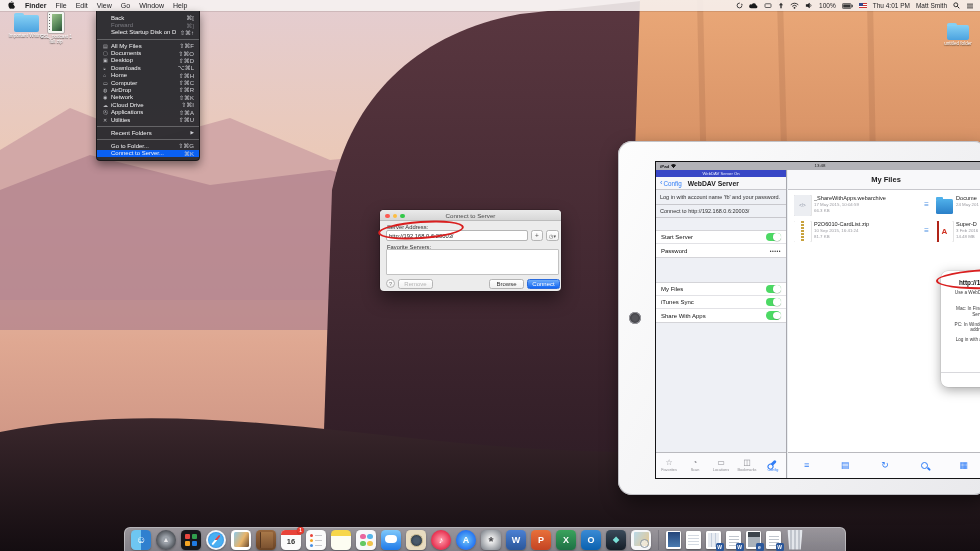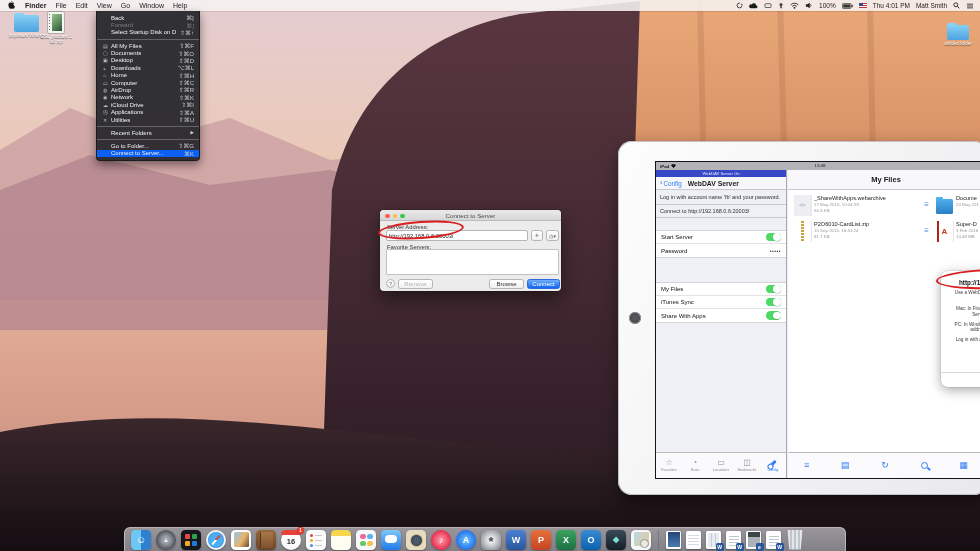--- a/index.html
+++ b/index.html
@@ -179,21 +179,21 @@
   .dk-safari{background:#f2f5f8;border-radius:50%;}
   .dk-safari::before{content:"";position:absolute;inset:2px;border-radius:50%;background:radial-gradient(circle,#49b0f2 55%,#1a66d0);}
   .dk-safari::after{content:"";position:absolute;left:9px;top:4px;width:2px;height:12px;
     background:linear-gradient(#e84040 50%,#fff 50%);transform:rotate(40deg);border-radius:1px;}
   .dk-photos{background:#fff;}
   .dk-photos::before{content:"";position:absolute;inset:2.5px;border-radius:1.5px;
     background:linear-gradient(120deg,#8ec9e8,#e8b46a 55%,#6a4a30);}
   .dk-contacts{background:linear-gradient(#96663c,#6a4426);}
   .dk-contacts::before{content:"";position:absolute;left:4px;right:3px;top:2px;bottom:2px;border-radius:1px;
     background:linear-gradient(#a87848,#7c5230);border-left:1.5px solid #54351e;}
-  .dk-calendar{background:#fbfbfb;color:#333;font-size:7.5px;border-radius:10px;}
+  .dk-calendar{background:#fbfbfb;color:#333;font-size:7.5px;}
   .dk-calendar::before{content:"";position:absolute;left:0;top:0;right:0;height:5px;background:#e8433a;border-radius:4.5px 4.5px 0 0;}
   .dk-calendar .glyph{margin-top:4px;}
   .dk-reminders{background:#fbfbfb;}
   .dk-reminders::before{content:"";position:absolute;left:4px;top:4px;width:3px;height:3px;border-radius:50%;
     background:#e8433a;box-shadow:0 5px 0 #f5a623,0 10px 0 #4a90e2;}
   .dk-reminders::after{content:"";position:absolute;left:9px;top:5px;width:7px;height:1px;background:#c8c8cc;
     box-shadow:0 5px 0 #c8c8cc,0 10px 0 #c8c8cc;}
   .dk-notes{background:linear-gradient(#f7d64a 0 30%,#fdfdf2 30%);}
   .dk-game-center{background:#f8f8fa;}
   .dk-game-center::before{content:"";position:absolute;left:4px;top:4px;width:5.5px;height:5.5px;border-radius:50%;

